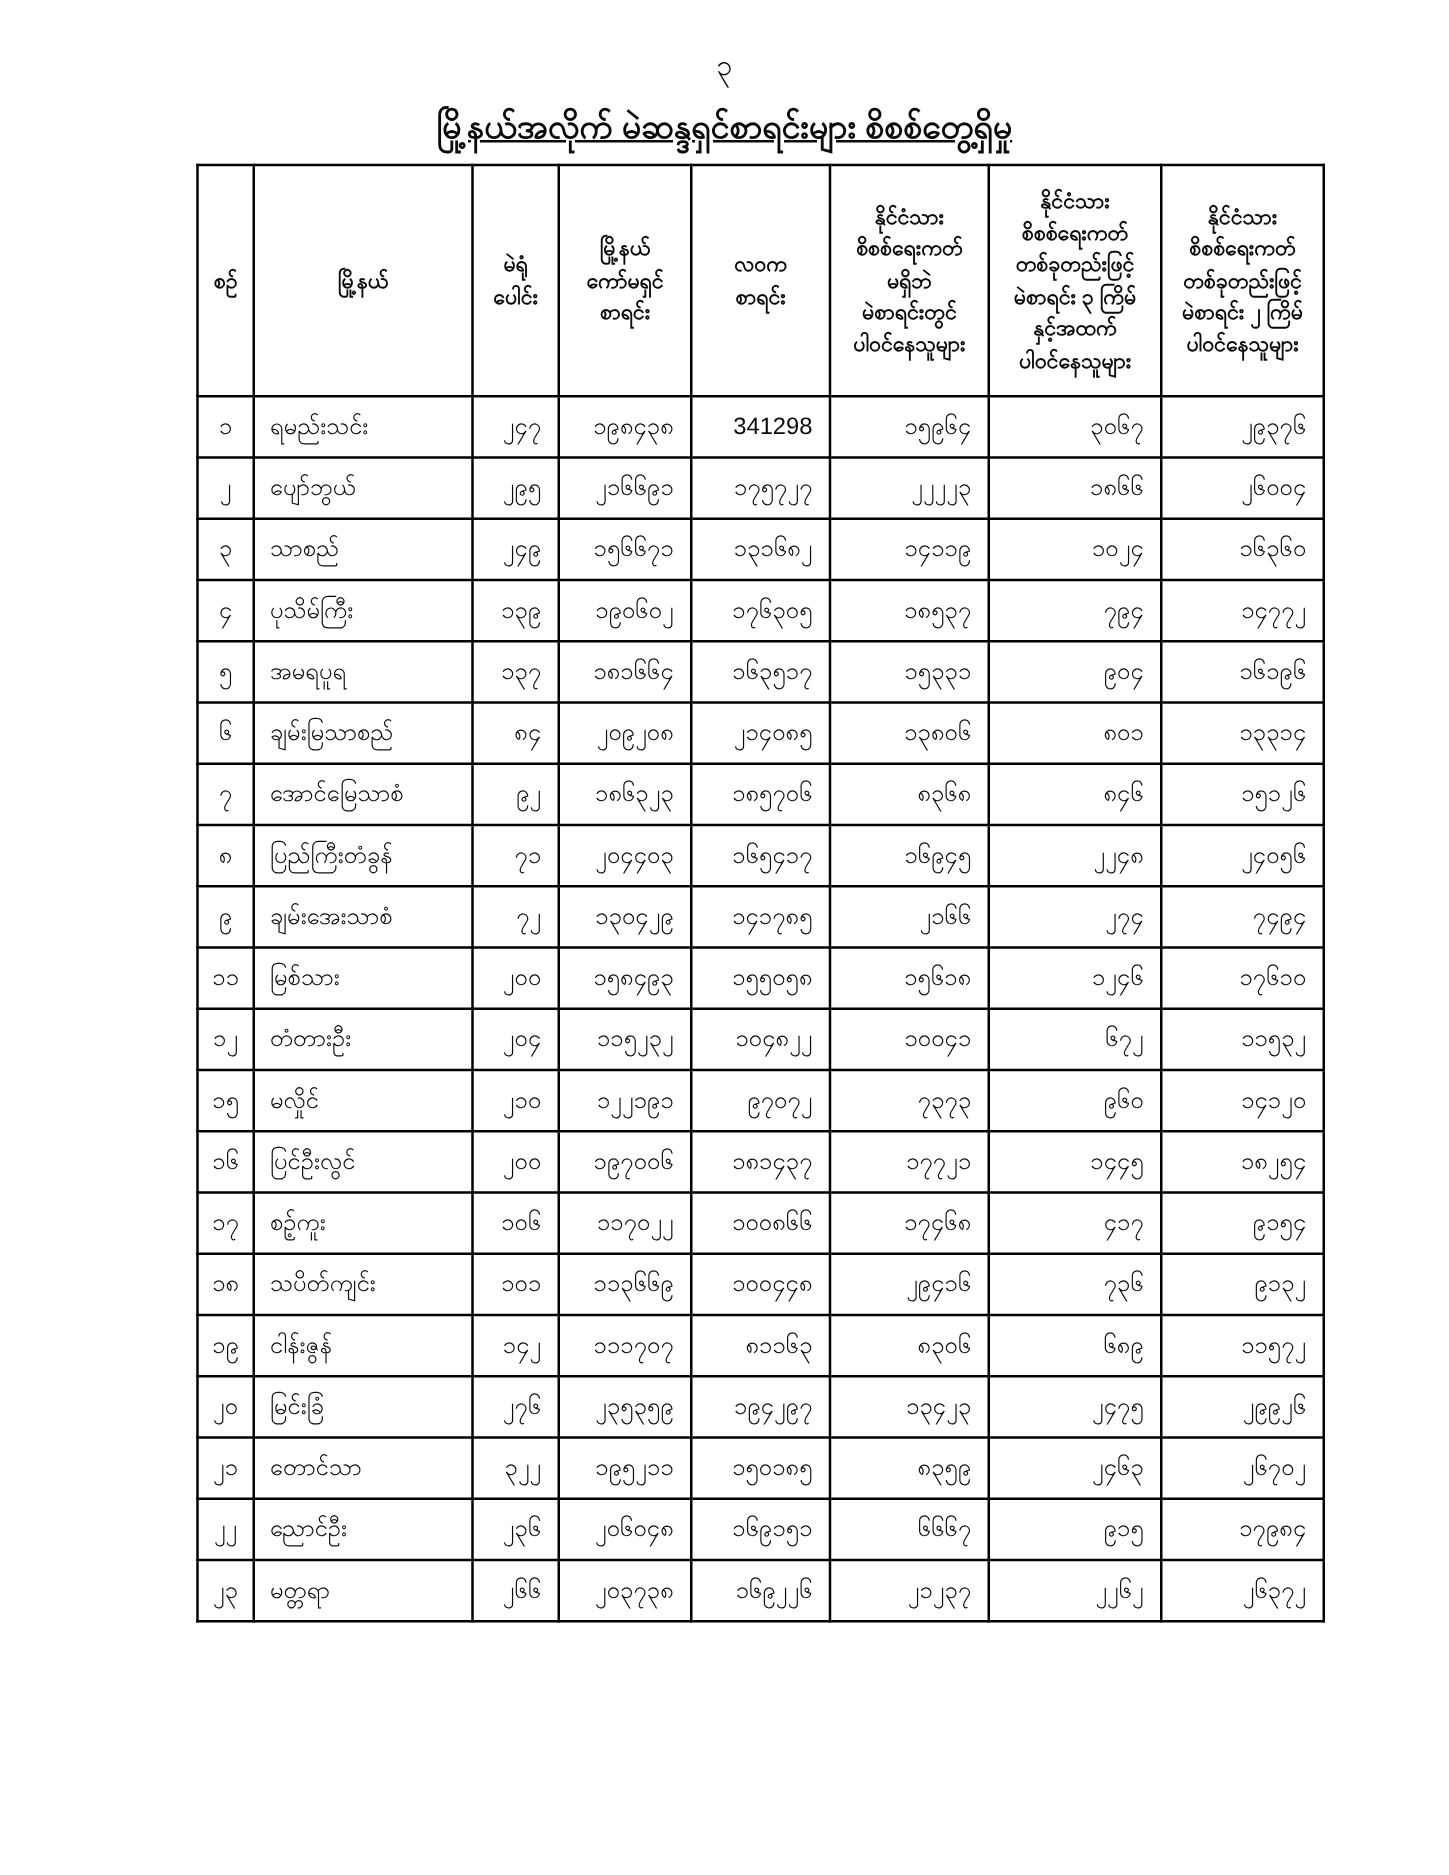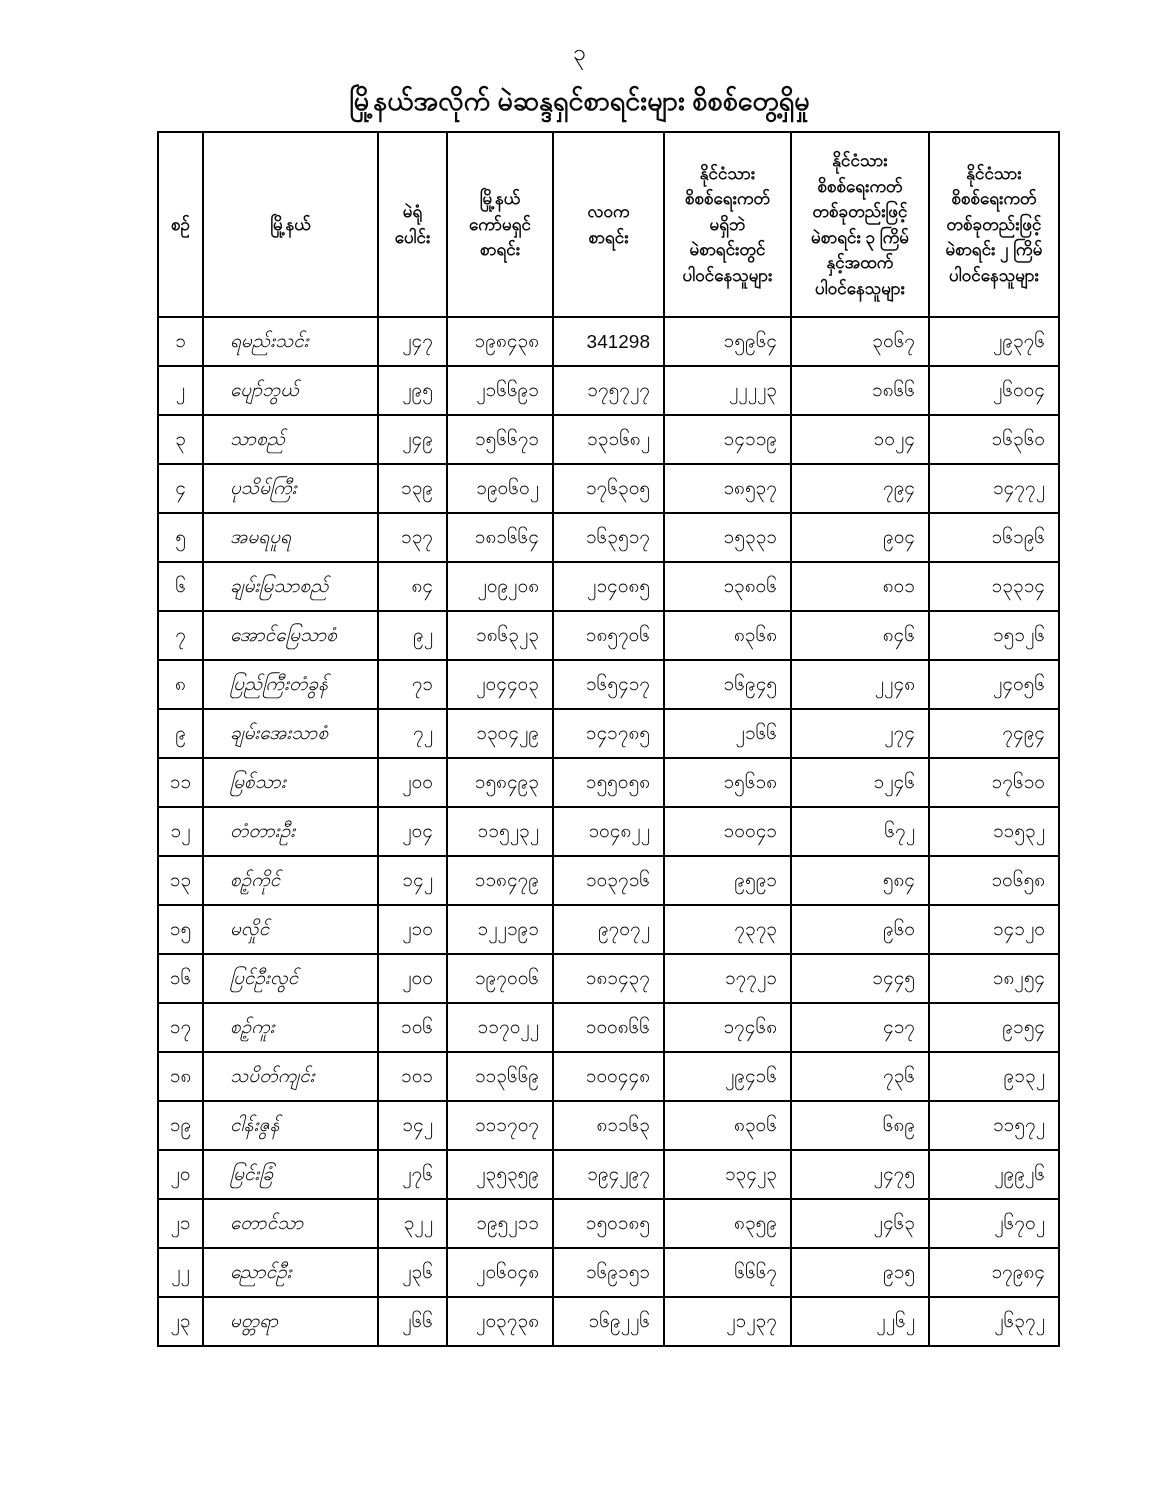--- a/index.html
+++ b/index.html
@@ -23,20 +23,21 @@
     line-height: 28px;
     color: #111;
   }
   .doc-title {
     text-align: center;
     font-size: 27px;
     font-weight: bold;
     margin: 18px 0 0 0;
     line-height: 34px;
     color: #0a0a0a;
+    text-decoration: underline;
   }
   table.data-table {
     border-collapse: collapse;
     table-layout: fixed;
     width: 901px;
     margin-left: 157px;
     margin-top: 13px;
   }
   .data-table th, .data-table td {
     border: 2px solid #000000;
@@ -54,21 +55,21 @@
     color: #0a0a0a;
   }
   .data-table tbody td {
     height: 49px;
     font-size: 19px;
     vertical-align: middle;
     padding: 0 13px;
     color: #0a0a0a;
   }
   .data-table tbody td.center { text-align: center; padding: 0 4px; }
-  .data-table tbody td.left   { text-align: left; padding-left: 26px; font-style: italic; }
+  .data-table tbody td.left   { text-align: left; padding-left: 12px; }
   .data-table tbody td.num    { text-align: right; }
 </style>
 </head>
 <body>
 
 <div class="page">
   <div class="page-number">၃</div>
   <div class="doc-title">မြို့နယ်အလိုက် မဲဆန္ဒရှင်စာရင်းများ စိစစ်တွေ့ရှိမှု</div>
 
   <table class="data-table">
@@ -216,30 +217,20 @@
           <td class="center">၁၂</td>
           <td class="left">တံတားဦး</td>
           <td class="num">၂၀၄</td>
           <td class="num">၁၁၅၂၃၂</td>
           <td class="num">၁၀၄၈၂၂</td>
           <td class="num">၁၀၀၄၁</td>
           <td class="num">၆၇၂</td>
           <td class="num">၁၁၅၃၂</td>
         </tr>
         <tr>
-          <td class="center">၁၃</td>
-          <td class="left">စဉ့်ကိုင်</td>
-          <td class="num">၁၄၂</td>
-          <td class="num">၁၁၈၄၇၉</td>
-          <td class="num">၁၀၃၇၁၆</td>
-          <td class="num">၉၅၉၁</td>
-          <td class="num">၅၈၄</td>
-          <td class="num">၁၀၆၅၈</td>
-        </tr>
-        <tr>
           <td class="center">၁၅</td>
           <td class="left">မလှိုင်</td>
           <td class="num">၂၁၀</td>
           <td class="num">၁၂၂၁၉၁</td>
           <td class="num">၉၇၀၇၂</td>
           <td class="num">၇၃၇၃</td>
           <td class="num">၉၆၀</td>
           <td class="num">၁၄၁၂၀</td>
         </tr>
         <tr>

